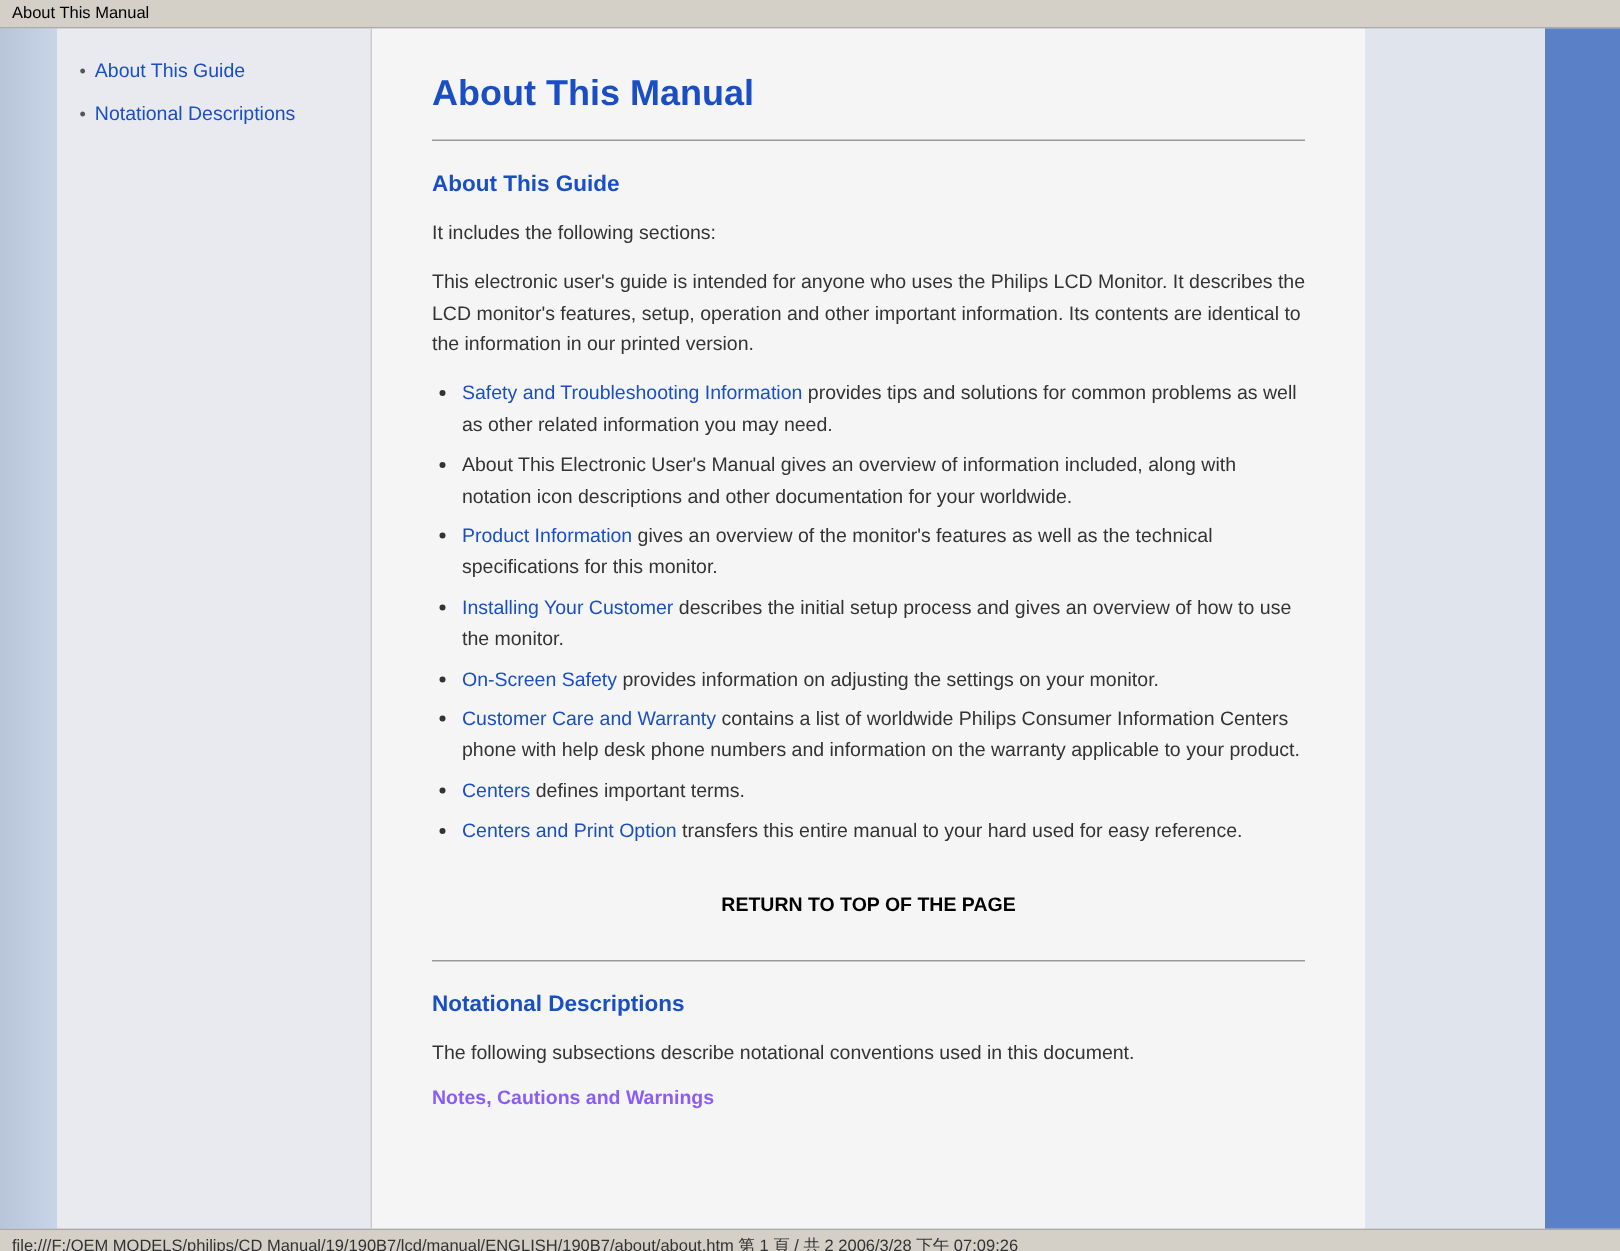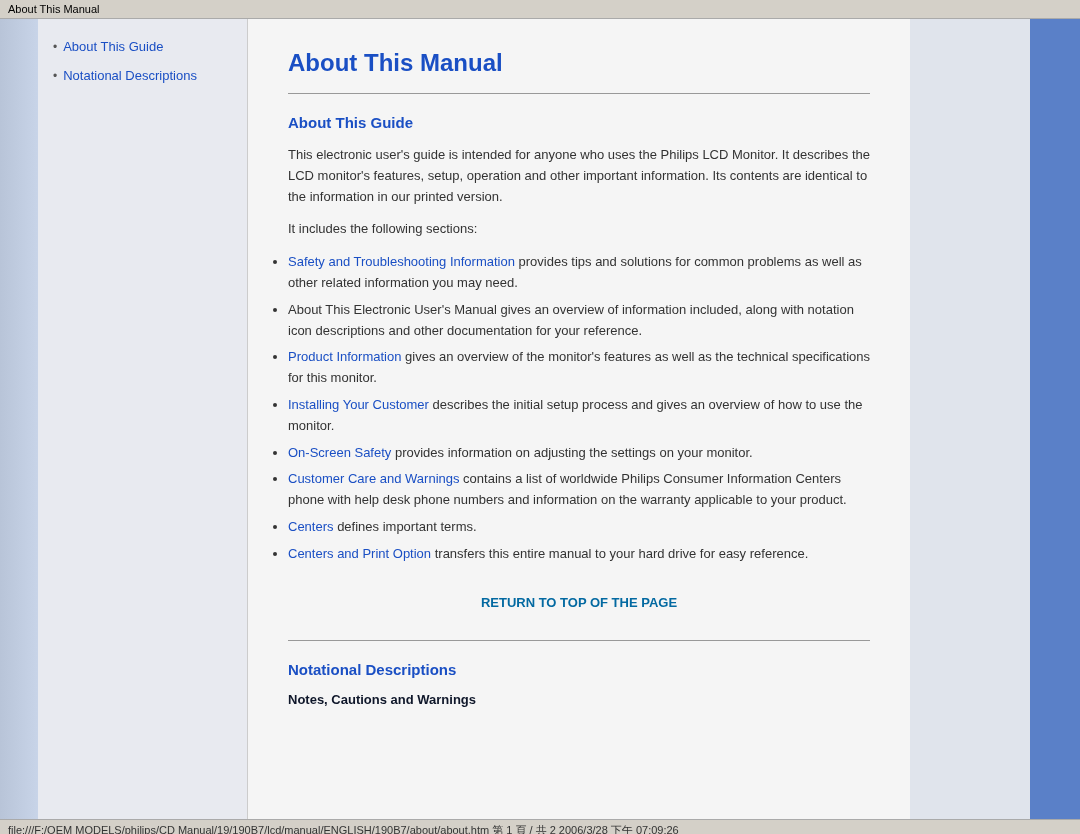--- a/index.html
+++ b/index.html
@@ -111,20 +111,21 @@
     }
 
     p.body-text {
       font-size: 13px;
       line-height: 1.6;
       margin-bottom: 12px;
       color: #333;
     }
 
     ul.content-list {
+      margin-left: 20px;
       margin-bottom: 12px;
     }
 
     ul.content-list li {
       font-size: 13px;
       line-height: 1.6;
       margin-bottom: 6px;
       list-style-type: disc;
     }
 
@@ -134,28 +135,28 @@
     }
 
     .return-link {
       text-align: center;
       margin: 30px 0;
       font-size: 13px;
       font-weight: bold;
     }
 
     .return-link a {
-      color: #0369a1;
+      color: #000000;
       text-decoration: none;
     }
 
     h3.sub-section-title {
       font-size: 13px;
       font-weight: bold;
-      color: #0f172a;
+      color: #8b5cf6;
       margin-bottom: 10px;
     }
 
     
     #status-bar {
       background: #d4d0c8;
       padding: 3px 8px;
       font-size: 11px;
       color: #333;
       border-top: 1px solid #aaa;
@@ -185,59 +186,60 @@
   </div>
 
   <div id="main-content">
 
     <h1 class="page-title">About This Manual</h1>
     <hr class="divider">
 
     <div id="about-this-guide">
       <h2 class="section-title">About This Guide</h2>
 
+      <p class="body-text">It includes the following sections:</p>
       <p class="body-text">This electronic user's guide is intended for anyone who uses the Philips LCD Monitor. It describes the LCD monitor's features, setup, operation and other important information. Its contents are identical to the information in our printed version.</p>
-      <p class="body-text">It includes the following sections:</p>
 
       <ul class="content-list">
         <li>
           <a class="link-blue" href="#">Safety and Troubleshooting Information</a><span> provides tips and solutions for common problems as well as other related information you may need.</span>
         </li>
         <li>
-          <span>About This Electronic User's Manual gives an overview of information included, along with notation icon descriptions and other documentation for your reference.</span>
+          <span>About This Electronic User's Manual gives an overview of information included, along with notation icon descriptions and other documentation for your worldwide.</span>
         </li>
         <li>
           <a class="link-blue" href="#">Product Information</a><span> gives an overview of the monitor's features as well as the technical specifications for this monitor.</span>
         </li>
         <li>
           <a class="link-blue" href="#">Installing Your Customer</a><span> describes the initial setup process and gives an overview of how to use the monitor.</span>
         </li>
         <li>
           <a class="link-blue" href="#">On-Screen Safety</a><span> provides information on adjusting the settings on your monitor.</span>
         </li>
         <li>
-          <a class="link-blue" href="#">Customer Care and Warnings</a><span> contains a list of worldwide Philips Consumer Information Centers phone with help desk phone numbers and information on the warranty applicable to your product.</span>
+          <a class="link-blue" href="#">Customer Care and Warranty</a><span> contains a list of worldwide Philips Consumer Information Centers phone with help desk phone numbers and information on the warranty applicable to your product.</span>
         </li>
         <li>
           <a class="link-blue" href="#">Centers</a><span> defines important terms.</span>
         </li>
         <li>
-          <a class="link-blue" href="#">Centers and Print Option</a><span> transfers this entire manual to your hard drive for easy reference.</span>
+          <a class="link-blue" href="#">Centers and Print Option</a><span> transfers this entire manual to your hard used for easy reference.</span>
         </li>
       </ul>
     </div>
 
     <div class="return-link">
       <a href="#">RETURN TO TOP OF THE PAGE</a>
     </div>
 
     <hr class="divider">
 
     <div id="notational-descriptions">
       <h2 class="section-title">Notational Descriptions</h2>
+      <p class="body-text">The following subsections describe notational conventions used in this document.</p>
       <h3 class="sub-section-title">Notes, Cautions and Warnings</h3>
     </div>
 
   </div>
 
   <div id="right-accent-1"></div>
 
   <div id="right-accent-2"></div>
 
 </div>

